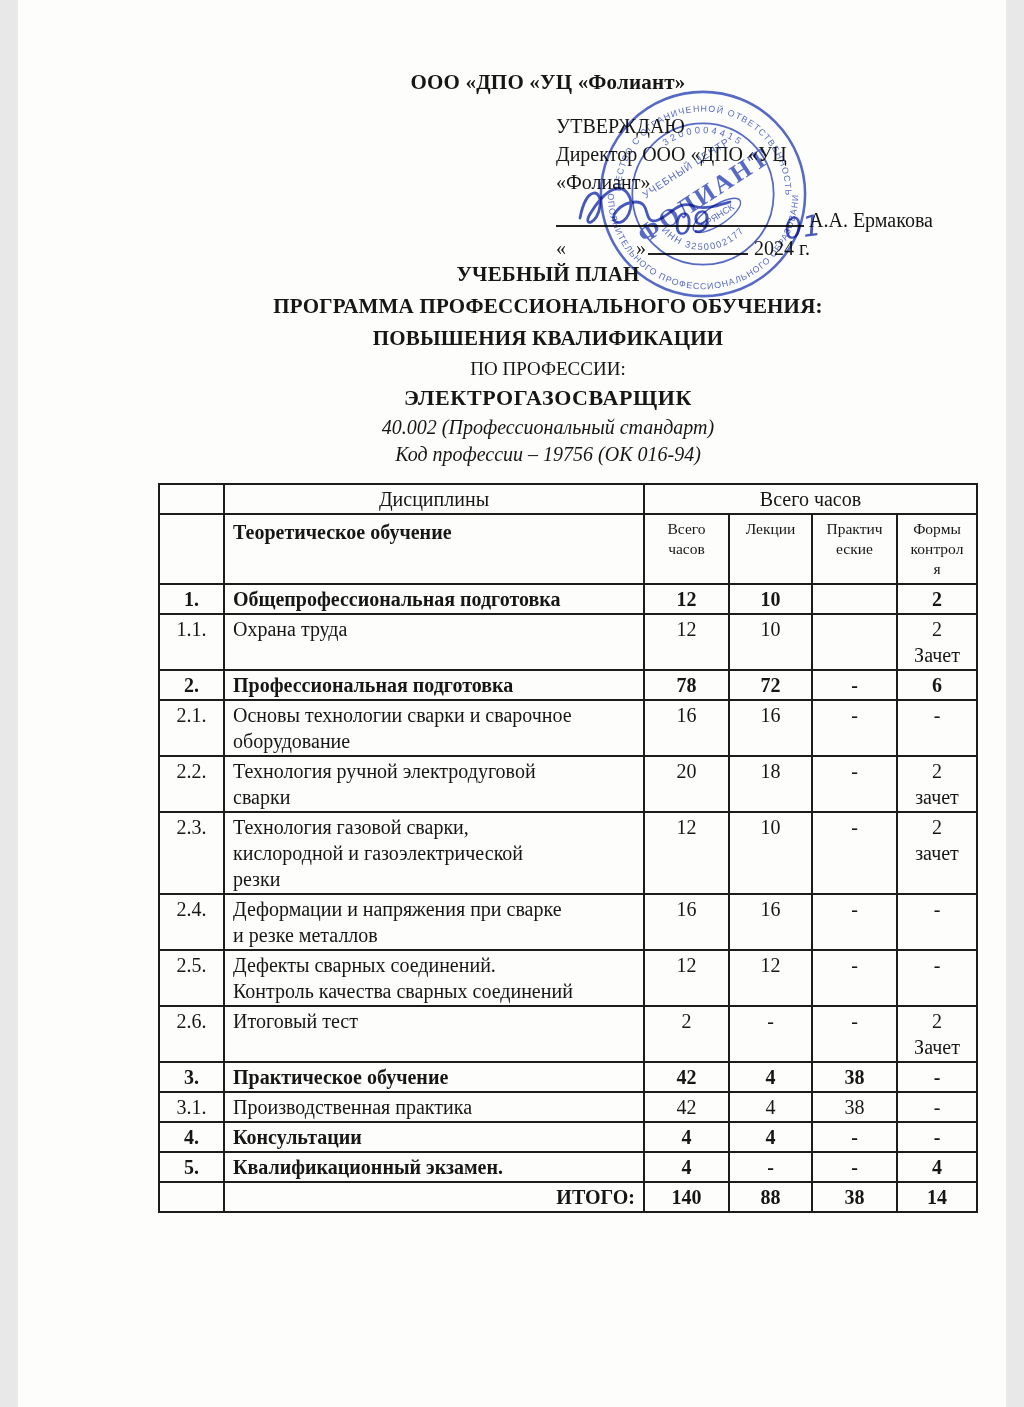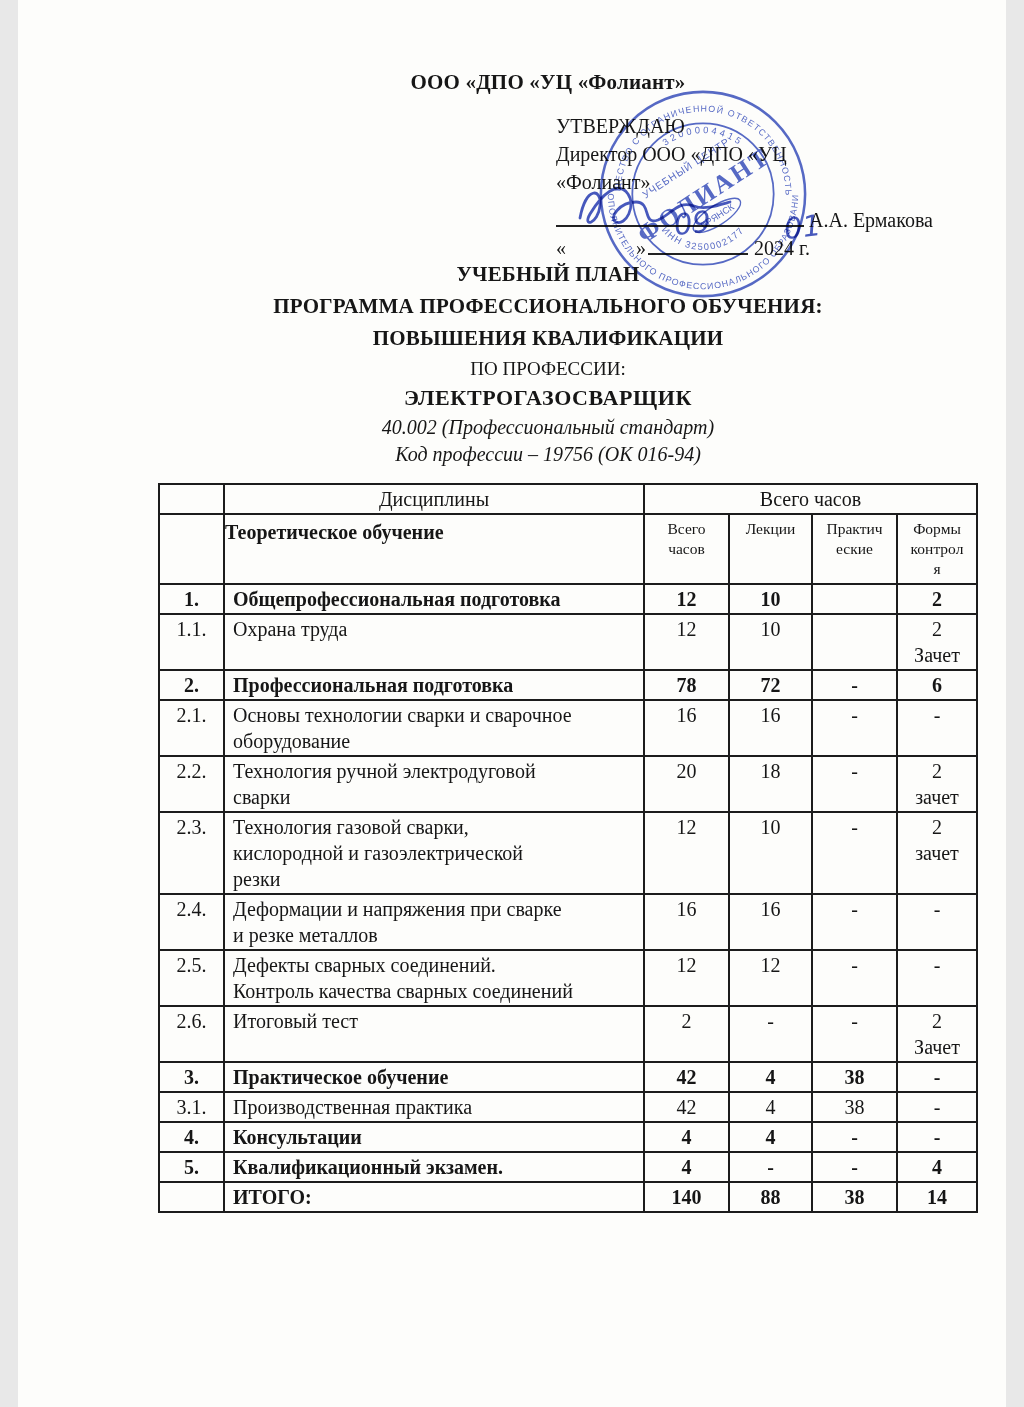--- a/index.html
+++ b/index.html
@@ -39,22 +39,22 @@
     border-collapse:collapse;table-layout:fixed;
   }
   .plan td{
     border:2px solid #1c1c1c;font-size:20px;line-height:26px;
     text-align:center;vertical-align:top;padding:1px 4px;white-space:pre-line;
   }
   .plan td.title{text-align:left;padding:1px 8px;}
   .plan tr.b td{font-weight:bold;}
   .plan td.hdr{font-size:20px;line-height:26px;padding:1px 4px;}
   .plan td.sub{font-size:15.5px;line-height:20px;padding:4px 2px;margin-left:23px;}
-  .plan td.theory{font-size:20px;font-weight:bold;text-align:left;padding:4px 0;vertical-align:top;}
-  .plan td.itogo{text-align:left;font-weight:bold;}
+  .plan td.theory{font-size:20px;font-weight:bold;text-align:left;padding:4px 8px;vertical-align:top;}
+  .plan td.itogo{text-align:right;font-weight:bold;}
 </style>
 </head>
 <body>
 
 <div class="page">
 
   <div class="org-title">ООО «ДПО «УЦ «Фолиант»</div>
 
   <div class="approval">
     <div class="ln">УТВЕРЖДАЮ</div>

